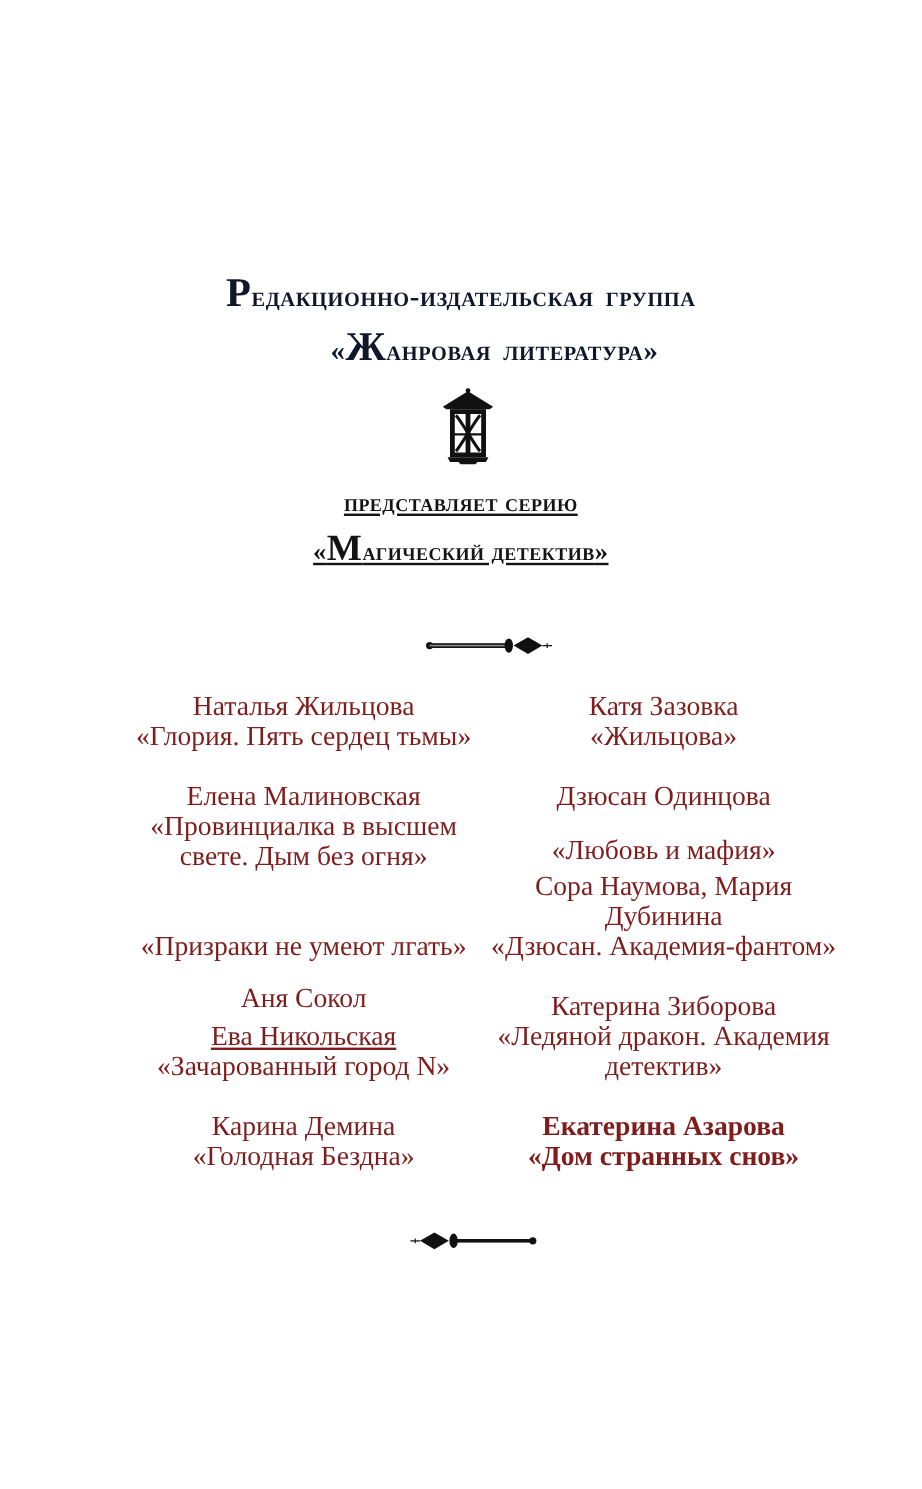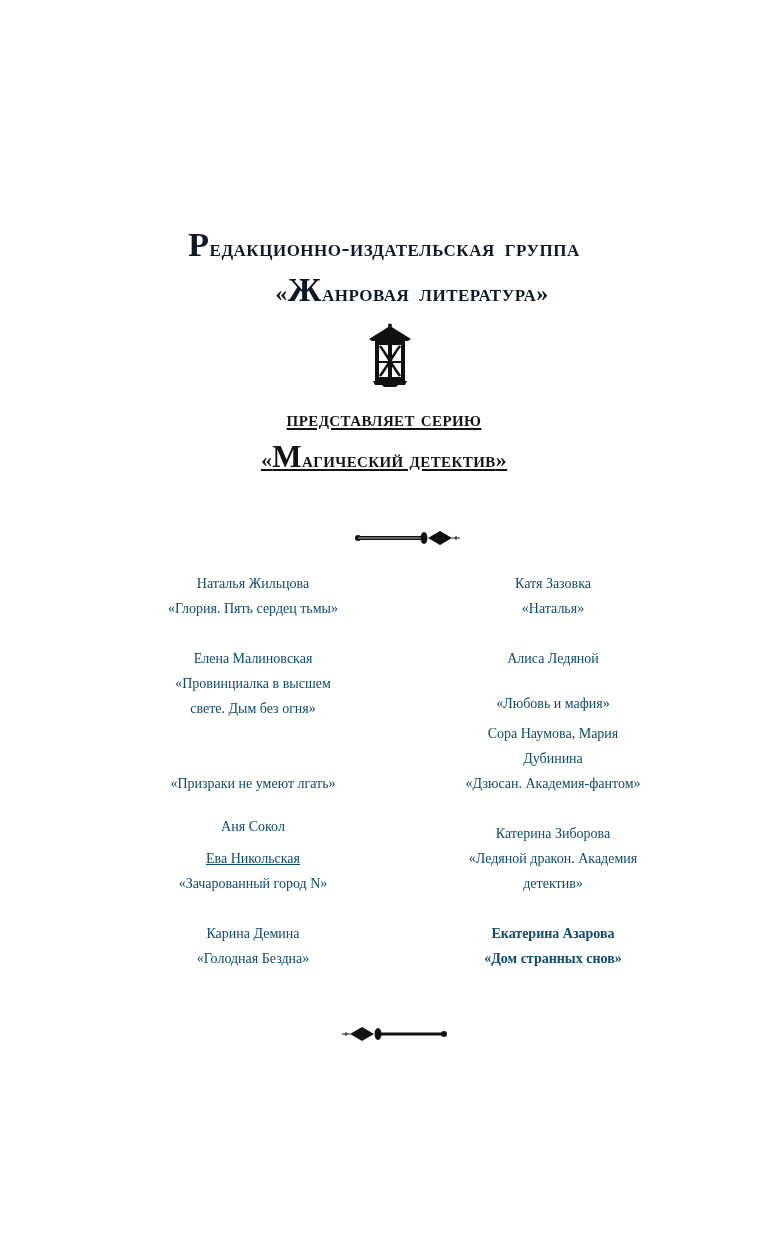--- a/index.html
+++ b/index.html
@@ -45,24 +45,24 @@
       color: #141414;
       text-decoration: underline;
     }
     .sc-sub .big {
       font-size: 31px;
     }
     .col-line {
       position: absolute;
       width: 300px;
       text-align: center;
-      font-size: 14px;
+      font-size: 23px;
       line-height: 1;
       white-space: nowrap;
-      color: #0c4a6e;
+      color: #7f1d1d;
     }
     .col-left { left: 103px; }
     .col-right { left: 403px; text-align: center; }
     .bold { font-weight: bold; }
     .emblem {
       position: absolute;
       left: 368px;
       top: 323px;
       width: 44px;
       height: 64px;
@@ -128,23 +128,23 @@
 <div class="col-line col-left" style="top:784px;margin-top:36px;">Аня Сокол</div>
 <div class="col-line col-left" style="top:777px;">«Призраки не умеют лгать»</div>
 
 <div class="col-line col-left" style="top:852px;text-decoration:underline;">Ева Никольская</div>
 <div class="col-line col-left" style="top:877px;">«Зачарованный город N»</div>
 
 <div class="col-line col-left" style="top:927px;">Карина Демина</div>
 <div class="col-line col-left" style="top:952px;">«Голодная Бездна»</div>
 
 <div class="col-line col-right" style="top:577px;">Катя Зазовка</div>
-<div class="col-line col-right" style="top:602px;">«Наталья»</div>
+<div class="col-line col-right" style="top:602px;">«Жильцова»</div>
 
-<div class="col-line col-right" style="top:652px;">Алиса Ледяной</div>
+<div class="col-line col-right" style="top:652px;">Дзюсан Одинцова</div>
 <div class="col-line col-right" style="top:677px;margin-top:20px;">«Любовь и мафия»</div>
 
 <div class="col-line col-right" style="top:727px;">Сора Наумова, Мария</div>
 <div class="col-line col-right" style="top:752px;">Дубинина</div>
 <div class="col-line col-right" style="top:777px;">«Дзюсан. Академия-фантом»</div>
 
 <div class="col-line col-right" style="top:827px;">Катерина Зиборова</div>
 <div class="col-line col-right" style="top:852px;">«Ледяной дракон. Академия</div>
 <div class="col-line col-right" style="top:877px;">детектив»</div>
 

